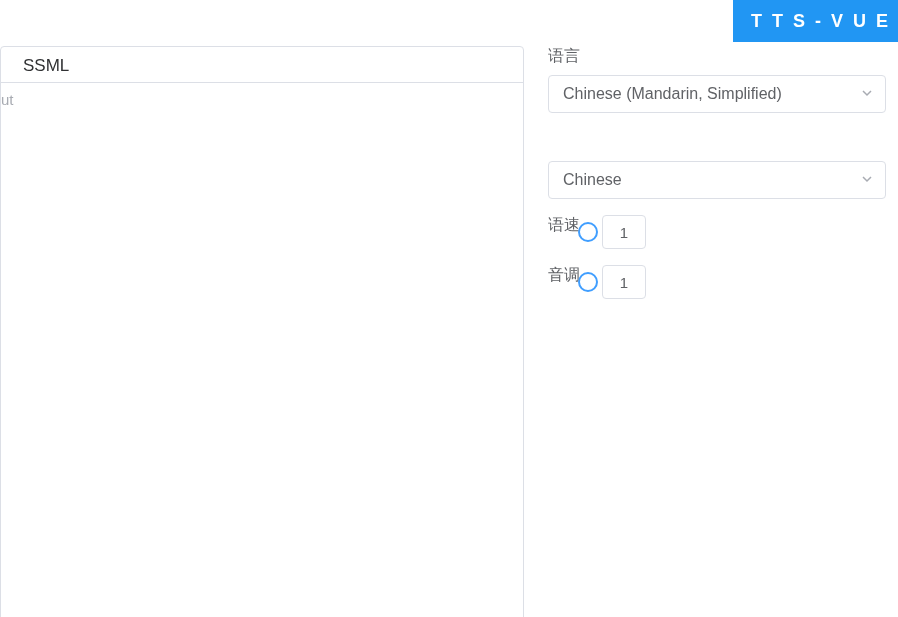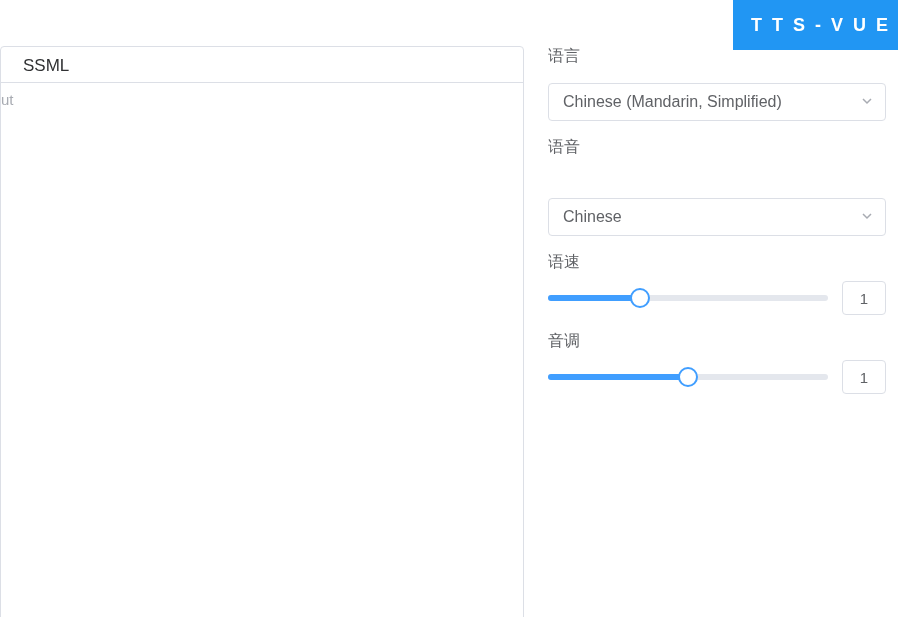--- a/index.html
+++ b/index.html
@@ -24,21 +24,21 @@
     .brand-badge {
       position: absolute;
       right: 0;
       top: 0;
       background: #2196f3;
       color: #fff;
       font-weight: 700;
       font-size: 18px;
       letter-spacing: 10px;
       padding: 6px 0 6px 18px;
-      height: 50px;
+      height: 42px;
       display: flex;
       align-items: center;
     }
     .main-content {
       display: flex;
       height: calc(100% - 34px);
     }
     .left-panel {
       width: 524px;
       border: 1px solid #dcdfe6;
@@ -93,39 +93,38 @@
       height: 38px;
       border: 1px solid #dcdfe6;
       border-radius: 4px;
       display: flex;
       align-items: center;
       padding: 0 30px 0 14px;
       font-size: 16px;
       color: #606266;
       cursor: pointer;
       background: #fff;
-      margin-top: 8px;
     }
     .select-arrow {
       position: absolute;
       right: 12px;
       top: 50%;
       transform: translateY(-50%);
       pointer-events: none;
     }
     .select-arrow svg {
       width: 12px;
       height: 12px;
       stroke: #a8abb2;
       fill: none;
       stroke-width: 1.5;
     }
     .slider-field {
       display: flex;
-      flex-direction: column;
+      flex-direction: row;
       gap: 8px;
     }
     .slider-row {
       display: flex;
       align-items: center;
       gap: 14px;
     }
     .slider-track-wrap {
       flex: 1;
       position: relative;
@@ -196,21 +195,20 @@
         <span>Chinese (Mandarin, Simplified)</span>
         <span class="select-arrow">
           <svg viewBox="0 0 12 12">
               <polyline points="2,4 6,8 10,4"></polyline>
             </svg>
         </span>
       </div>
     </div>
 
     <div class="field">
-      <div class="field-label">语音</div>
     </div>
 
     <div class="field">
     </div>
 
     <div class="field">
       <div class="select">
         <span>Chinese</span>
         <span class="select-arrow">
           <svg viewBox="0 0 12 12">

